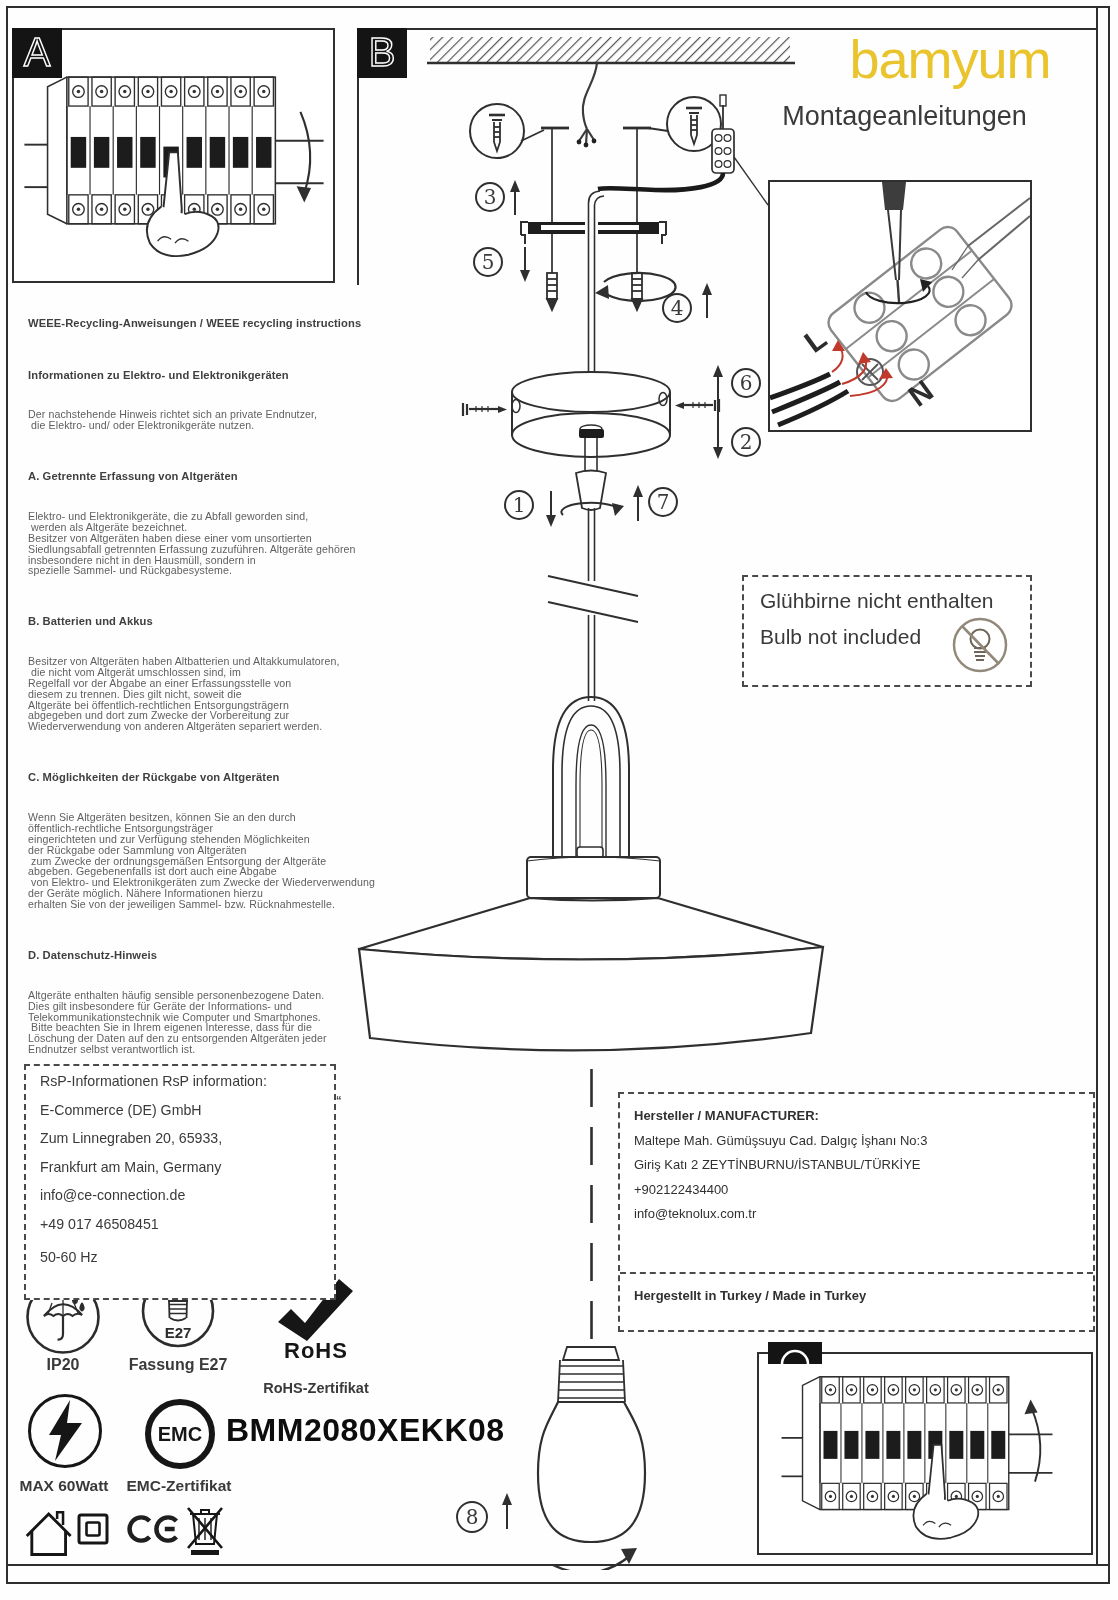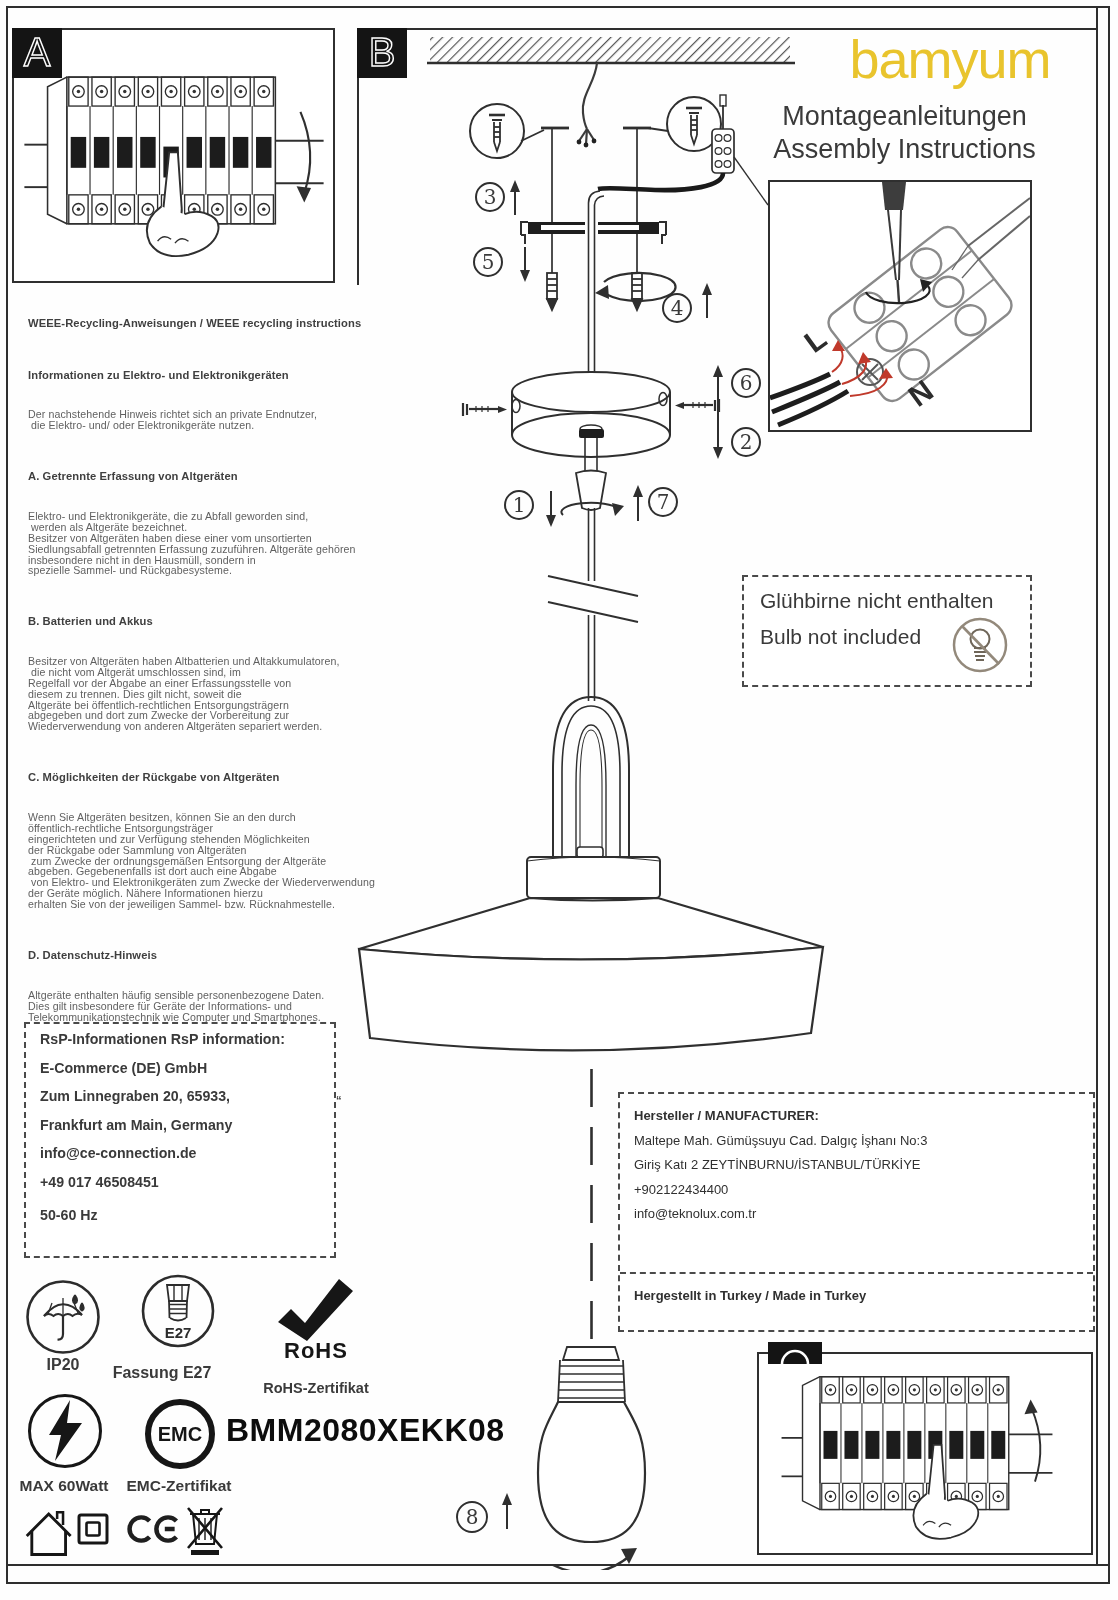--- a/index.html
+++ b/index.html
@@ -135,21 +135,20 @@
   <div class="vline" style="left:357px;top:28px;width:2px;height:257px;"></div>
   <div class="plabel" style="left:357px;top:28px;">
     <svg width="50" height="50" viewBox="0 0 50 50">
       <text x="25" y="38" text-anchor="middle" font-size="40" fill="none" stroke="#fff" stroke-width="1.4">B</text>
     </svg>
   </div>
 
   <div class="abs logo" style="left:815px;top:28px;width:270px;z-index:2;">bamyum</div>
   <div class="abs doc-title" style="left:752px;top:100px;width:305px;z-index:2;">
     <div>Montageanleitungen</div>
-    <div>Assembly Instructions</div>
   </div>
 
   <svg class="abs" style="left:355px;top:25px;z-index:1;" width="745" height="1545" viewBox="0 0 745 1545" stroke="#2f2f2f" fill="none" stroke-width="1.8">
     <defs>
       <pattern id="hatch" width="7" height="7" patternUnits="userSpaceOnUse" patternTransform="rotate(45)">
         <line x1="0" y1="0" x2="0" y2="7" stroke="#555" stroke-width="2.4"></line>
       </pattern>
     </defs>
 
     <g>
@@ -474,21 +473,21 @@
 Löschung der Daten auf den zu entsorgenden Altgeräten jeder
 Endnutzer selbst verantwortlich ist.</p>
     <h4>E. Bedeutung des Symbols „durchgestrichene Mülltonne“</h4>
     <p>Das auf den Elektro- und Elektronikgeräten regelmäßig
  abgebildeten Symbol einer durchgestrichenen
 Mülltonne weist darauf hin, dass das jeweilige Gerät am
 Ende seiner Lebensdauer getrennt vom unsortierten</p>
     <p style="margin-top:10px;">Siedlungsabfall zu erfassen ist.</p>
   </div>
 
-  <div class="dashbox" style="left:24px;top:1022px;width:312px;height:236px;padding:1px 14px;font-weight:bold;">
+  <div class="dashbox" style="left:24px;top:1064px;width:312px;height:236px;padding:1px 14px;">
     <div class="rsp-line">RsP-Informationen RsP information:</div>
     <div class="rsp-line">E-Commerce (DE) GmbH</div>
     <div class="rsp-line">Zum Linnegraben 20, 65933,</div>
     <div class="rsp-line">Frankfurt am Main, Germany</div>
     <div class="rsp-line">info@ce-connection.de</div>
     <div class="rsp-line">+49 017 46508451</div>
     <div class="rsp-line" style="margin-top:4px;">50-60 Hz</div>
   </div>
 
   <div class="dashbox" style="left:618px;top:1092px;width:477px;height:240px;padding:10px 14px;">
@@ -514,21 +513,21 @@
 
   <svg class="abs" style="left:140px;top:1272px;" width="76" height="78" viewBox="0 0 76 78" fill="none" stroke="#2c2c2c">
     <circle cx="38" cy="39" r="35" stroke-width="2.6"></circle>
     <path d="M27,13 L49,13 L47,29 L29,29 Z" stroke-width="1.8"></path>
     <path d="M34,13 V29 M42,13 V29" stroke-width="1.4"></path>
     <path d="M29,29 L29.5,46 M47,29 L46.5,46" stroke-width="1.8"></path>
     <path d="M29,32.5 H47 M29,37 H47 M29.5,41.5 H46.5" stroke-width="1.6"></path>
     <path d="M30,46 Q38,51 46,46" stroke-width="1.8"></path>
     <text x="38" y="66" text-anchor="middle" font-size="15" font-weight="bold" fill="#2c2c2c" stroke="none">E27</text>
   </svg>
-  <div class="iconlabel" style="left:92px;top:1356px;width:140px;font-size:16px;margin-top:8px;">Fassung E27</div>
+  <div class="iconlabel" style="left:108px;top:1356px;width:140px;font-size:16px;">Fassung E27</div>
 
   <svg class="abs" style="left:272px;top:1274px;" width="88" height="88" viewBox="0 0 88 88" fill="none">
     <polygon points="6,48 19,35 33,49 67,5 81,17 35,67" fill="#161616"></polygon>
     <text x="44" y="84" text-anchor="middle" font-size="22" font-weight="bold" fill="#161616" letter-spacing="1">RoHS</text>
   </svg>
   <div class="iconlabel" style="left:252px;top:1360px;width:128px;font-size:14.5px;margin-top:20px;">RoHS-Zertifikat</div>
 
   <svg class="abs" style="left:26px;top:1392px;" width="78" height="78" viewBox="0 0 78 78" fill="none" stroke="#161616">
     <circle cx="39" cy="39" r="35.5" stroke-width="3"></circle>
     <polygon points="44,8 23,43 35,43 29,69 56,31 41,31" fill="#161616" stroke="none"></polygon>

